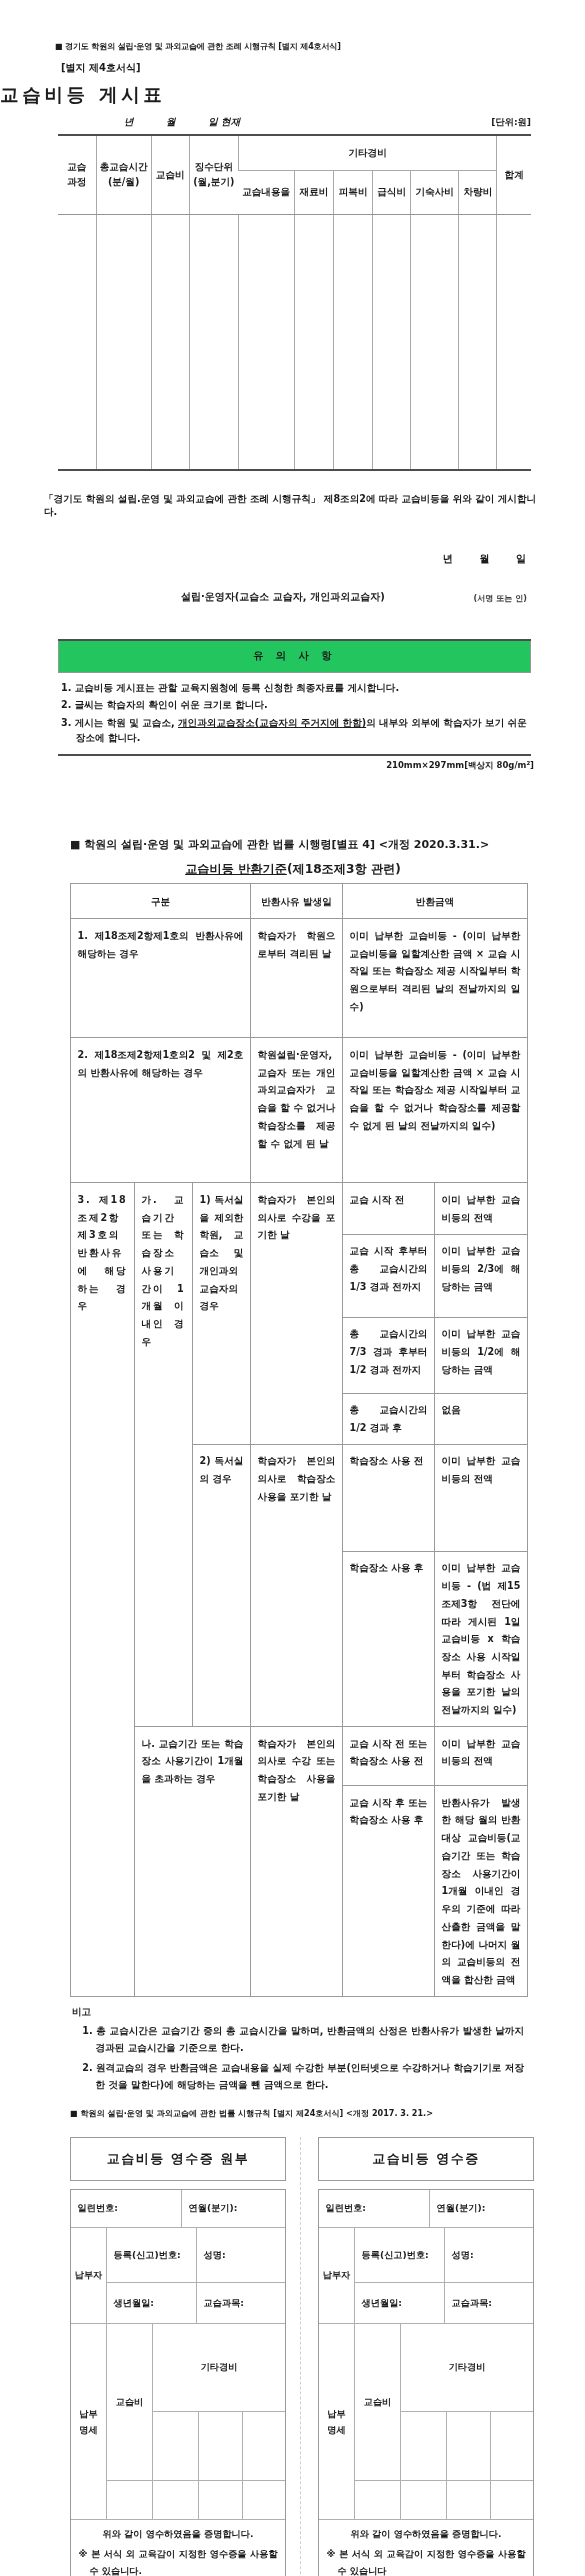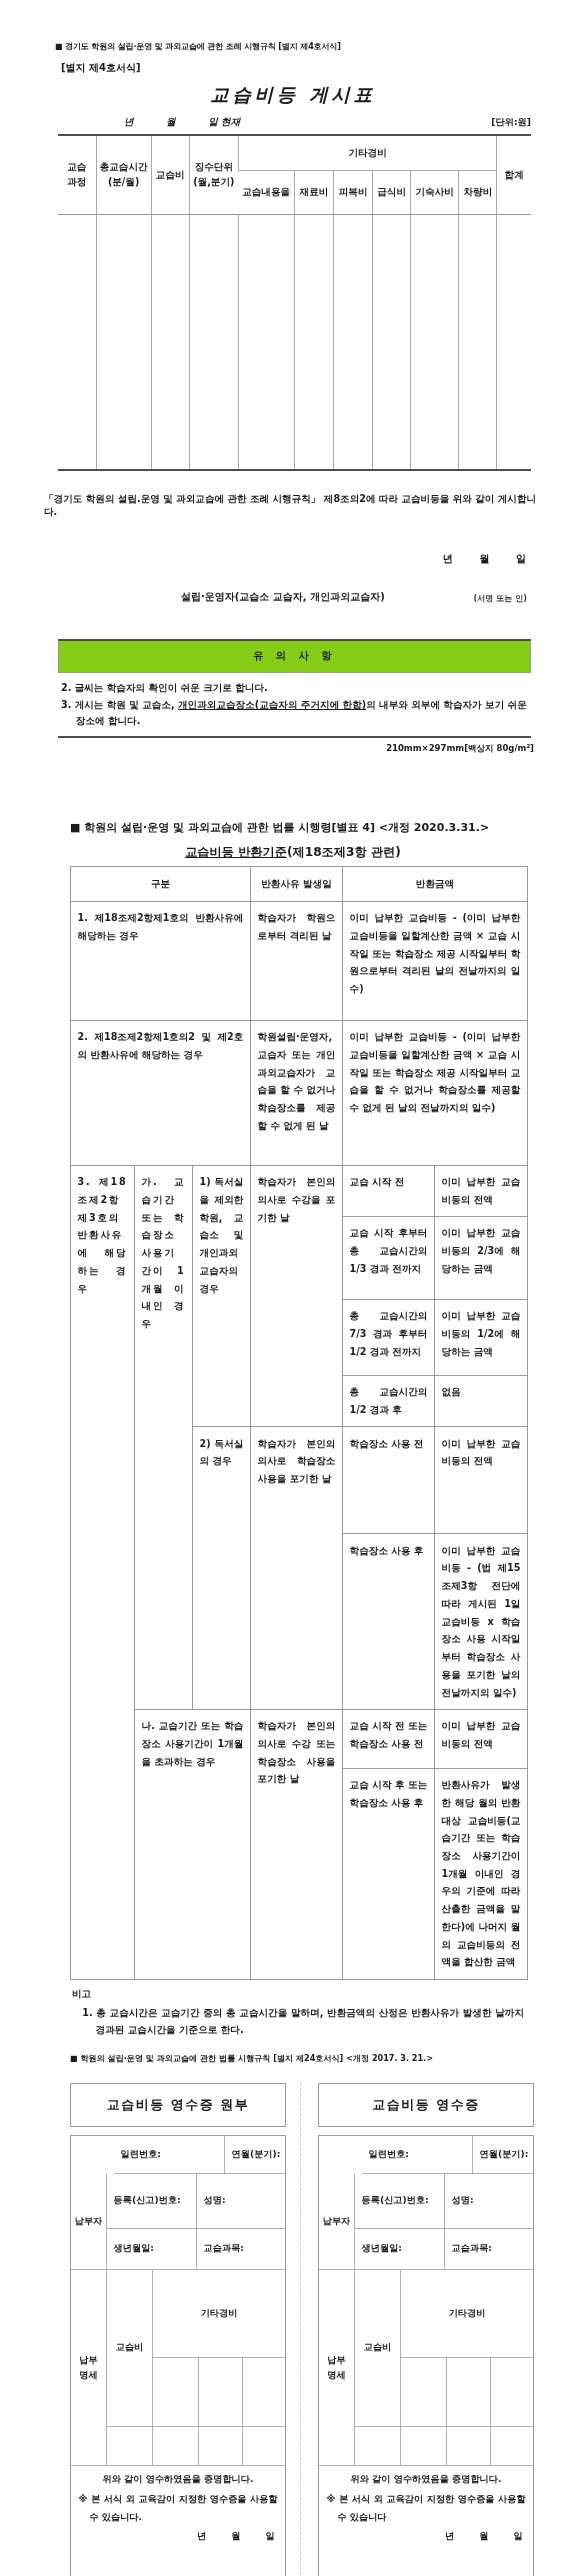--- a/index.html
+++ b/index.html
@@ -10,21 +10,21 @@
     margin: 0 auto;
     background: #fff;
     overflow: hidden;
     font-family: "DejaVu Sans", "Liberation Sans", sans-serif;
     color: #1c1c1c;
     font-weight: 600;
   }
   
   .src-note { margin: 0 0 0 55px; padding-top: 41px; font-size: 8.1px; font-weight: 700; letter-spacing: -0.2px; }
   .form-no  { margin: 8.9px 0 0 61px; font-size: 10px; font-weight: 800; }
-  .title1   { margin-top: 7.4px; text-align: center; font-size: 18.5px; font-weight: 800; letter-spacing: 3.7px; font-style: italic; }
+  .title1   { margin-top: 7.4px; font-size: 18.5px; font-weight: 800; letter-spacing: 3.7px; }
   .meta-row { margin: 8.9px 0 0 58px; width: 473px; display: flex; justify-content: space-between; align-items: flex-end; font-size: 9.6px; }
   .meta-left { padding-left: 66px; font-style: italic; }
   .meta-left span { margin-right: 32.5px; }
   .meta-left span:last-child { margin-right: 0; }
   .unit-label { font-size: 9.2px; font-weight: 700; }
 
   table { border-collapse: collapse; table-layout: fixed; }
   .t1 { margin: 5.2px 0 0 58px; width: 473px; border-top: 2.2px solid #4d4d4d; border-bottom: 2.2px solid #4d4d4d; }
   .t1 td { border-left: 0.7px solid #a9a9a9; text-align: center; vertical-align: middle; font-size: 9.6px; font-weight: 700; white-space: pre-line; line-height: 1.55; }
   .t1 tr td:first-child { border-left: none; }
@@ -37,21 +37,21 @@
   .t1 .body-row td { border-bottom: none; }
 
   .statement { margin: 22px 0 0 44px; width: 496px; font-size: 9.6px; font-weight: 700; }
   .sig-date { margin: 33px 0 0 0; width: 526px; text-align: right; font-size: 10px; }
   .sig-date span { margin-left: 26.6px; }
   .signer-row { margin: 23.6px 0 0 0; width: 527px; display: flex; justify-content: space-between; align-items: flex-end; }
   .signer-label { margin-left: 181px; font-size: 10px; font-weight: 700; }
   .seal-note { font-size: 8.1px; color: #3a3a3a; font-weight: 600; }
 
   .notice { margin: 35px 0 0 58px; width: 473px; border-top: 2.2px solid #4d4d4d; border-bottom: 2.2px solid #4d4d4d; }
-  .notice-head { height: 32px; background: #84cc16; border: 0.7px solid #979797; border-top: none; display: flex; align-items: center; justify-content: center; font-size: 10.3px; font-weight: 800; letter-spacing: 4.4px; }
+  .notice-head { height: 32px; background: #22c55e; border: 0.7px solid #979797; border-top: none; display: flex; align-items: center; justify-content: center; font-size: 10.3px; font-weight: 800; letter-spacing: 4.4px; }
   .notice-body { padding: 4.4px 1.5px 5.9px 3px; }
   .notice-item { font-size: 9.6px; font-weight: 700; line-height: 15.5px; margin: 2.2px 0; padding-left: 14.8px; text-indent: -14.8px; }
   .u-part { text-decoration: underline; }
   .mm-note { width: 476px; margin: 4.4px 0 0 58px; text-align: right; font-size: 8.5px; font-weight: 700; }
 
   
   .src-note2 { margin: 65px 0 0 70px; font-size: 11px; font-weight: 700; }
   .title2 { margin-top: 8.9px; text-align: center; font-size: 12.2px; font-weight: 800; }
   .title2 .t2u { text-decoration: underline; }
   .t2 { margin: 5.2px 0 0 70px; width: 456px; border: 0.7px solid #9a9a9a; padding-left: 44px; }
@@ -72,21 +72,21 @@
   .receipts { position: relative; margin: 18.5px 0 0 70px; width: 464px; display: flex; justify-content: space-between; }
   .receipts-divider { position: absolute; left: 230px; top: 0; height: 497px; border-left: 0.7px dashed #cfcfcf; }
   .receipt { width: 216px; }
   .r-title-box { height: 44px; border: 0.7px solid #9a9a9a; display: flex; align-items: center; justify-content: center; font-size: 13px; font-weight: 800; letter-spacing: 1.5px; }
   .r-box { margin-top: 8.1px; border: 0.7px solid #9a9a9a; }
   .cell { border-right: 0.7px solid #b0b0b0; border-bottom: 0.7px solid #b0b0b0; font-size: 9.2px; font-weight: 700; }
   .no-br { border-right: none !important; }
   .r-row { display: flex; }
   .rr1 { height: 38px; }
   .rr1 .cell { display: flex; align-items: center; padding-left: 6.6px; }
-  .c-serial { width: 111px; margin-left: 43px; }
+  .c-serial { width: 111px; }
   .c-period { flex: 1; }
   .r23 { display: flex; }
   .c-payer { width: 36px; display: flex; align-items: center; justify-content: center; }
   .r23-right { flex: 1; display: flex; flex-direction: column; }
   .rr2 { height: 55px; } .rr3 { height: 41px; }
   .rr2 .cell, .rr3 .cell { display: flex; align-items: center; padding-left: 6.6px; }
   .c-f1 { width: 90px; } .c-f2 { flex: 1; }
   .r-detail { display: flex; }
   .c-detail-label { width: 36px; display: flex; align-items: center; justify-content: center; text-align: center; white-space: pre-line; line-height: 1.7; }
   .r-detail-right { flex: 1; display: flex; flex-direction: column; }
@@ -178,20 +178,21 @@
   </div>
 
   <div class="signer-row">
     <div class="signer-label">설립·운영자(교습소 교습자, 개인과외교습자)</div>
     <div class="seal-note">(서명 또는 인)</div>
   </div>
 
   <div class="notice">
     <div class="notice-head">유 의 사 항</div>
     <div class="notice-body">
+      <div class="notice-item">1. 교습비등 게시표는 관할 교육지원청에 등록 신청한 최종자료를 게시합니다.</div>
       <div class="notice-item">2. 글씨는 학습자의 확인이 쉬운 크기로 합니다.</div>
       <div class="notice-item"><span>3. 게시는 학원 및 교습소, </span><span class="u-part">개인과외교습장소(교습자의 주거지에 한함)</span><span>의 내부와 외부에 학습자가 보기 쉬운 장소에 합니다.</span></div>
     </div>
   </div>
   <div class="mm-note">210mm×297mm[백상지 80g/m²]</div>
 
   <div class="src-note2">■ 학원의 설립·운영 및 과외교습에 관한 법률 시행령[별표 4] &lt;개정 2020.3.31.&gt;</div>
   <div class="title2"><span class="t2u">교습비등 반환기준</span><span>(제18조제3항 관련)</span></div>
 
   <table class="t2">
@@ -258,20 +259,21 @@
     <tr class="h249">
       <td>교습 시작 후 또는 학습장소 사용 후</td>
       <td>반환사유가 발생한 해당 월의 반환 대상 교습비등(교습기간 또는 학습장소 사용기간이 1개월 이내인 경우의 기준에 따라 산출한 금액을 말한다)에 나머지 월의 교습비등의 전액을 합산한 금액</td>
     </tr>
   </tbody>
     </table>
 
   <div class="bigo">
     <div class="bigo-label">비고</div>
     <div class="bigo-item">1. 총 교습시간은 교습기간 중의 총 교습시간을 말하며, 반환금액의 산정은 반환사유가 발생한 날까지 경과된 교습시간을 기준으로 한다.</div>
+    <div class="bigo-item">2. 원격교습의 경우 반환금액은 교습내용을 실제 수강한 부분(인터넷으로 수강하거나 학습기기로 저장한 것을 말한다)에 해당하는 금액을 뺀 금액으로 한다.</div>
   </div>
 
   <div class="src-note3">■ 학원의 설립·운영 및 과외교습에 관한 법률 시행규칙 [별지 제24호서식] &lt;개정 2017. 3. 21.&gt;</div>
 
   <div class="receipts">
     <div class="receipts-divider"></div>
 
     <div class="receipt">
       <div class="r-title-box">교습비등 영수증 원부</div>
       <div class="r-box">

